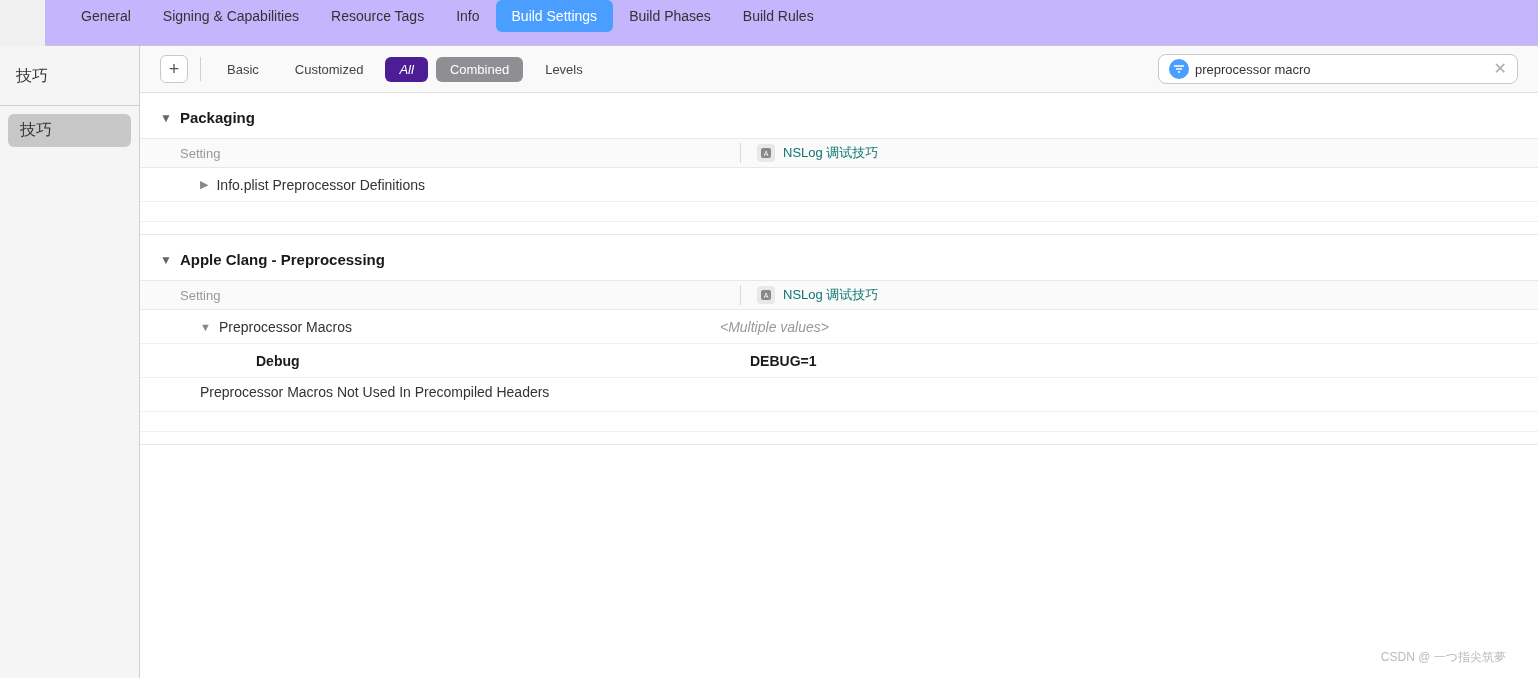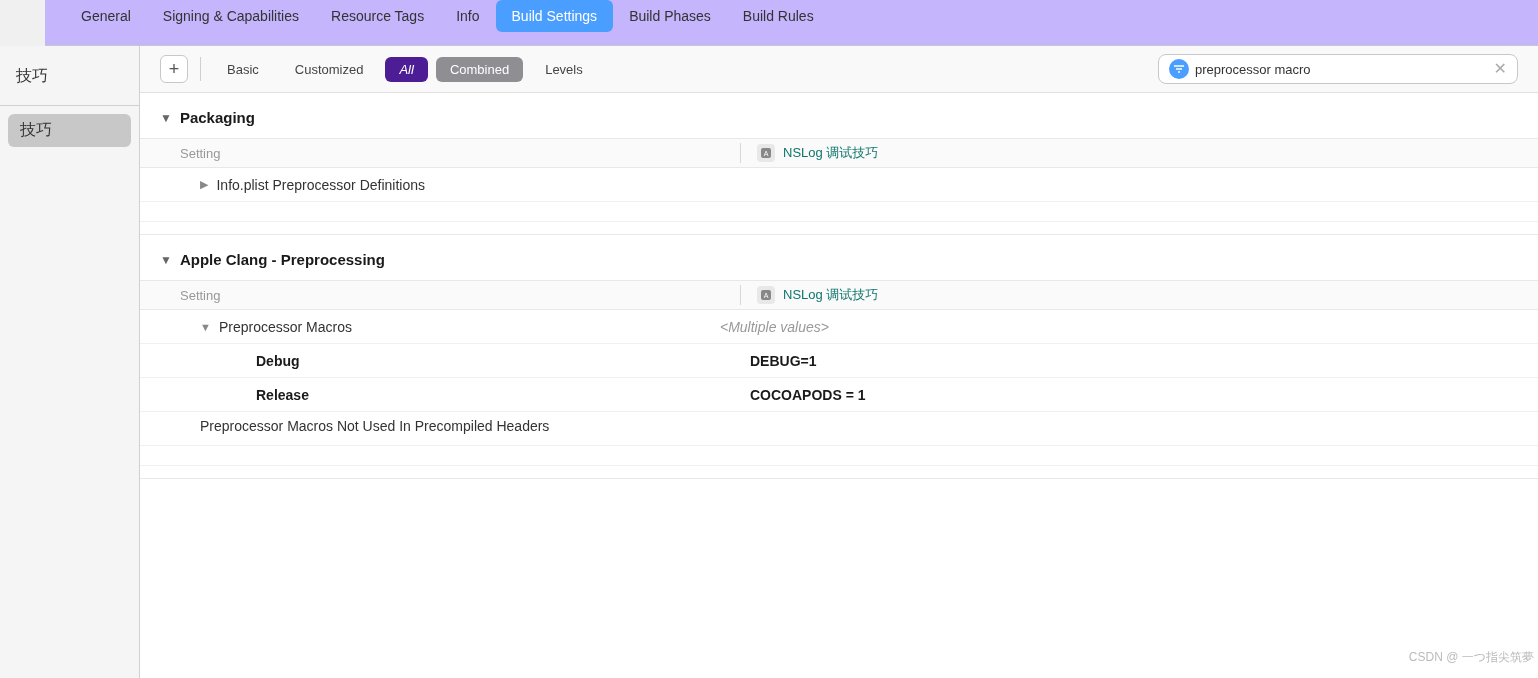--- a/index.html
+++ b/index.html
@@ -310,21 +310,21 @@
 
     .spacer-row {
       height: 20px;
       border-bottom: 1px solid #f0f0f0;
     }
 
     
     .watermark {
       position: absolute;
       bottom: 12px;
-      right: 4px;
+      right: 32px;
       font-size: 12px;
       color: #bbb;
     }
   </style>
 </head>
 <body>
 
 <div class="tab-bar">
   <div class="tab-item">General</div>
   <div class="tab-item">Signing &amp; Capabilities</div>
@@ -426,24 +426,20 @@
             <span>Preprocessor Macros</span>
           </div>
           <div class="row-value multiple">&lt;Multiple values&gt;</div>
         </div>
 
         <div class="sub-row">
           <div class="sub-row-setting">Debug</div>
           <div class="sub-row-value">DEBUG=1</div>
         </div>
 
-        <div class="sub-row">
-          <div class="sub-row-setting">Release</div>
-          <div class="sub-row-value">COCOAPODS = 1</div>
-        </div>
 
         <div class="plain-row">
           <span class="plain-row-text">Preprocessor Macros Not Used In Precompiled Headers</span>
         </div>
 
         <div class="spacer-row"></div>
       </div>
 
     </div>
   </div>

